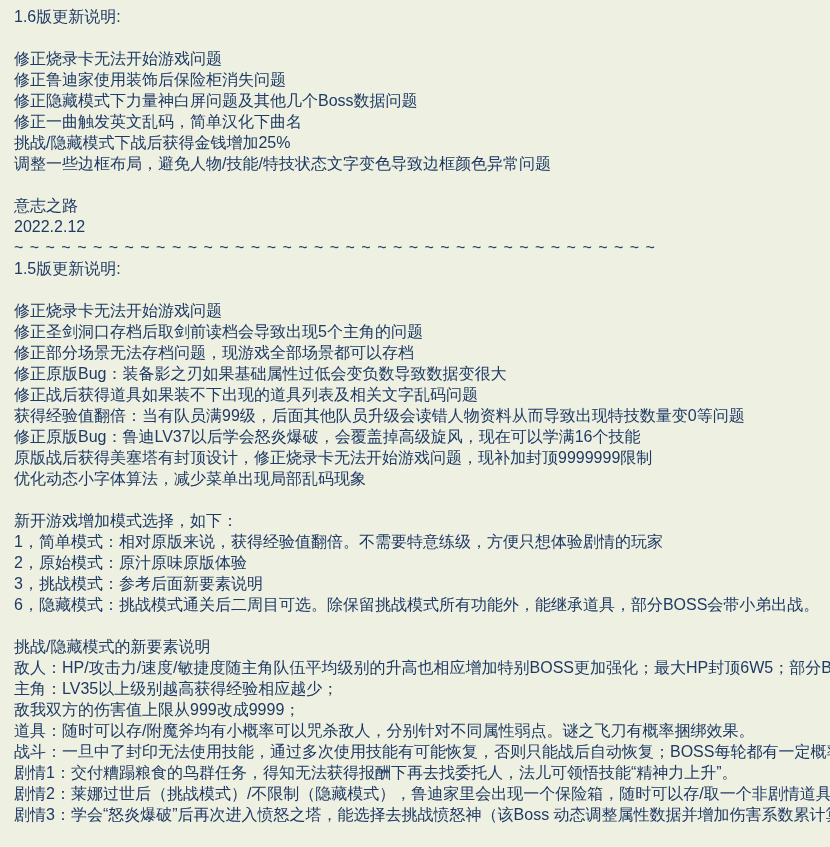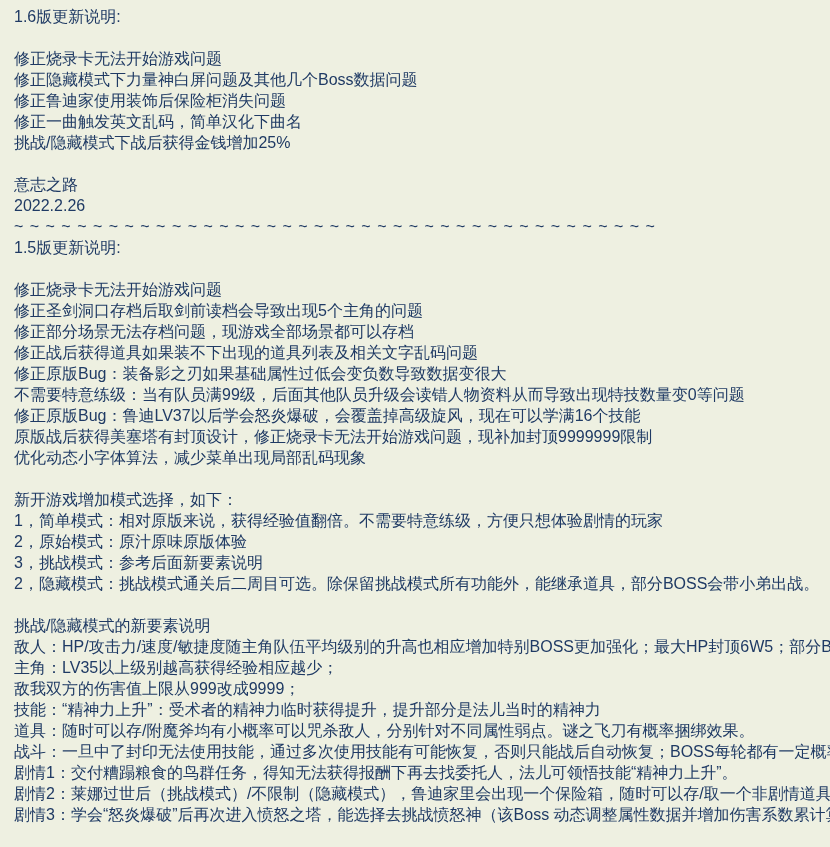--- a/index.html
+++ b/index.html
@@ -31,49 +31,49 @@
     letter-spacing: 1px;
   }
 </style>
 </head>
 <body style="background: rgb(238, 240, 225);">
 
 <div class="doc" style="color: rgb(31, 58, 100);">
     <div class="line">1.6版更新说明:</div>
     <div class="line">&nbsp;</div>
     <div class="line">修正烧录卡无法开始游戏问题</div>
+    <div class="line">修正鲁迪家使用装饰后保险柜消失问题</div>
     <div class="line">修正隐藏模式下力量神白屏问题及其他几个Boss数据问题</div>
-    <div class="line">修正鲁迪家使用装饰后保险柜消失问题</div>
     <div class="line">修正一曲触发英文乱码，简单汉化下曲名</div>
     <div class="line">挑战/隐藏模式下战后获得金钱增加25%</div>
+    <div class="line">调整一些边框布局，避免人物/技能/特技状态文字变色导致边框颜色异常问题</div>
     <div class="line">&nbsp;</div>
     <div class="line">意志之路</div>
-    <div class="line">2022.2.26</div>
+    <div class="line">2022.2.12</div>
     <div class="line divider">~ ~ ~ ~ ~ ~ ~ ~ ~ ~ ~ ~ ~ ~ ~ ~ ~ ~ ~ ~ ~ ~ ~ ~ ~ ~ ~ ~ ~ ~ ~ ~ ~ ~ ~ ~ ~ ~ ~ ~ ~</div>
     <div class="line">1.5版更新说明:</div>
     <div class="line">&nbsp;</div>
     <div class="line">修正烧录卡无法开始游戏问题</div>
     <div class="line">修正圣剑洞口存档后取剑前读档会导致出现5个主角的问题</div>
     <div class="line">修正部分场景无法存档问题，现游戏全部场景都可以存档</div>
+    <div class="line">修正原版Bug：装备影之刃如果基础属性过低会变负数导致数据变很大</div>
     <div class="line">修正战后获得道具如果装不下出现的道具列表及相关文字乱码问题</div>
-    <div class="line">修正原版Bug：装备影之刃如果基础属性过低会变负数导致数据变很大</div>
-    <div class="line">不需要特意练级：当有队员满99级，后面其他队员升级会读错人物资料从而导致出现特技数量变0等问题</div>
+    <div class="line">获得经验值翻倍：当有队员满99级，后面其他队员升级会读错人物资料从而导致出现特技数量变0等问题</div>
     <div class="line">修正原版Bug：鲁迪LV37以后学会怒炎爆破，会覆盖掉高级旋风，现在可以学满16个技能</div>
     <div class="line">原版战后获得美塞塔有封顶设计，修正烧录卡无法开始游戏问题，现补加封顶9999999限制</div>
     <div class="line">优化动态小字体算法，减少菜单出现局部乱码现象</div>
     <div class="line">&nbsp;</div>
     <div class="line">新开游戏增加模式选择，如下：</div>
     <div class="line">1，简单模式：相对原版来说，获得经验值翻倍。不需要特意练级，方便只想体验剧情的玩家</div>
     <div class="line">2，原始模式：原汁原味原版体验</div>
     <div class="line">3，挑战模式：参考后面新要素说明</div>
-    <div class="line">2，隐藏模式：挑战模式通关后二周目可选。除保留挑战模式所有功能外，能继承道具，部分BOSS会带小弟出战。</div>
+    <div class="line">6，隐藏模式：挑战模式通关后二周目可选。除保留挑战模式所有功能外，能继承道具，部分BOSS会带小弟出战。</div>
     <div class="line">&nbsp;</div>
     <div class="line">挑战/隐藏模式的新要素说明</div>
     <div class="line">敌人：HP/攻击力/速度/敏捷度随主角队伍平均级别的升高也相应增加特别BOSS更加强化；最大HP封顶6W5；部分BOSS增加新技能；</div>
     <div class="line">主角：LV35以上级别越高获得经验相应越少；</div>
     <div class="line">敌我双方的伤害值上限从999改成9999；</div>
-    <div class="line">技能：“精神力上升”：受术者的精神力临时获得提升，提升部分是法儿当时的精神力</div>
     <div class="line">道具：随时可以存/附魔斧均有小概率可以咒杀敌人，分别针对不同属性弱点。谜之飞刀有概率捆绑效果。</div>
     <div class="line">战斗：一旦中了封印无法使用技能，通过多次使用技能有可能恢复，否则只能战后自动恢复；BOSS每轮都有一定概率出现弱点能中捆</div>
     <div class="line">剧情1：交付糟蹋粮食的鸟群任务，得知无法获得报酬下再去找委托人，法儿可领悟技能“精神力上升”。</div>
     <div class="line">剧情2：莱娜过世后（挑战模式）/不限制（隐藏模式），鲁迪家里会出现一个保险箱，随时可以存/取一个非剧情道具，并通关后如选</div>
     <div class="line">剧情3：学会“怒炎爆破”后再次进入愤怒之塔，能选择去挑战愤怒神（该Boss 动态调整属性数据并增加伤害系数累计算法），成功获得</div>
   </div>
 
 </body></html>

